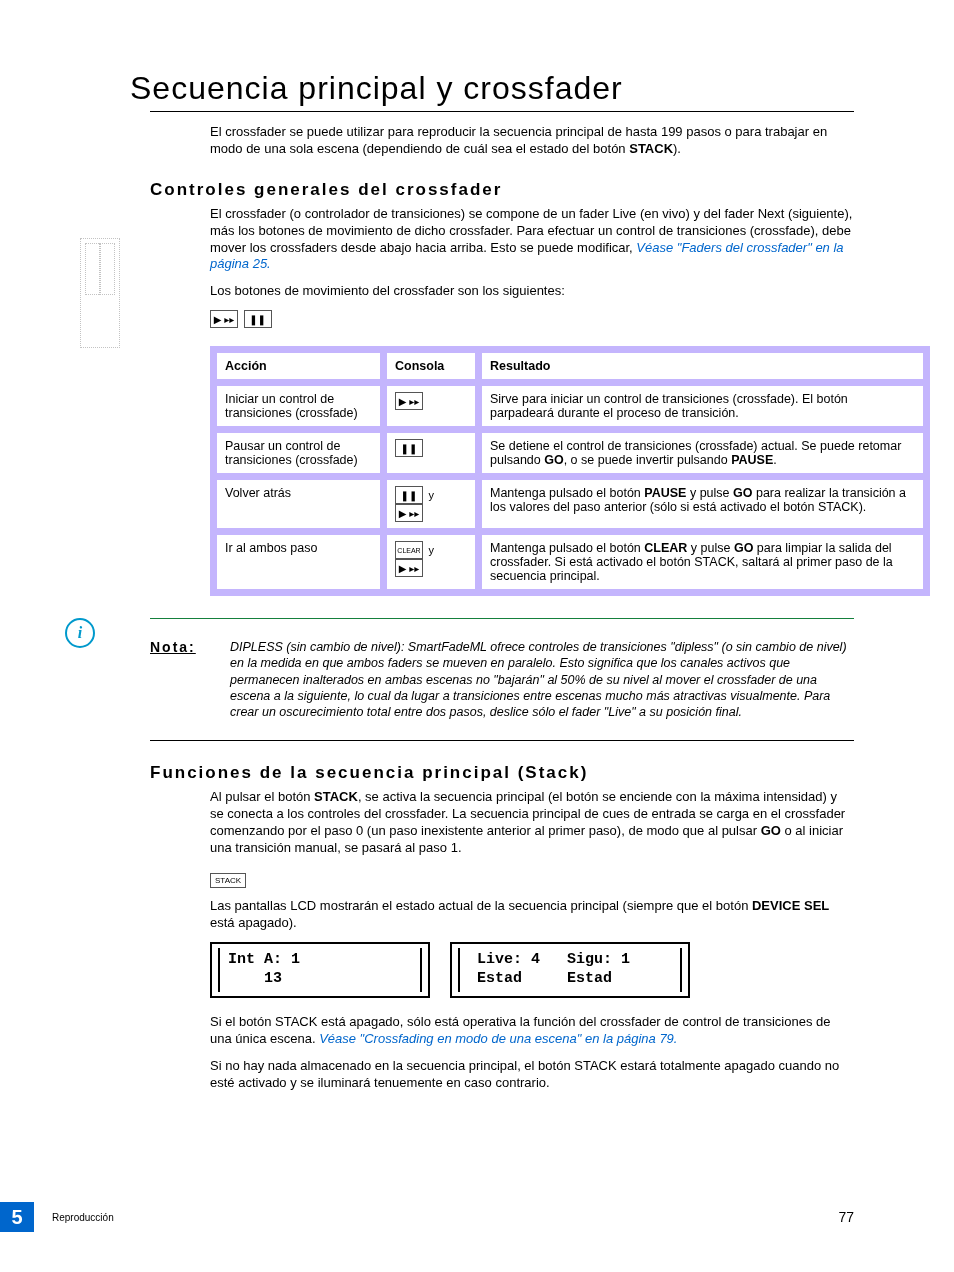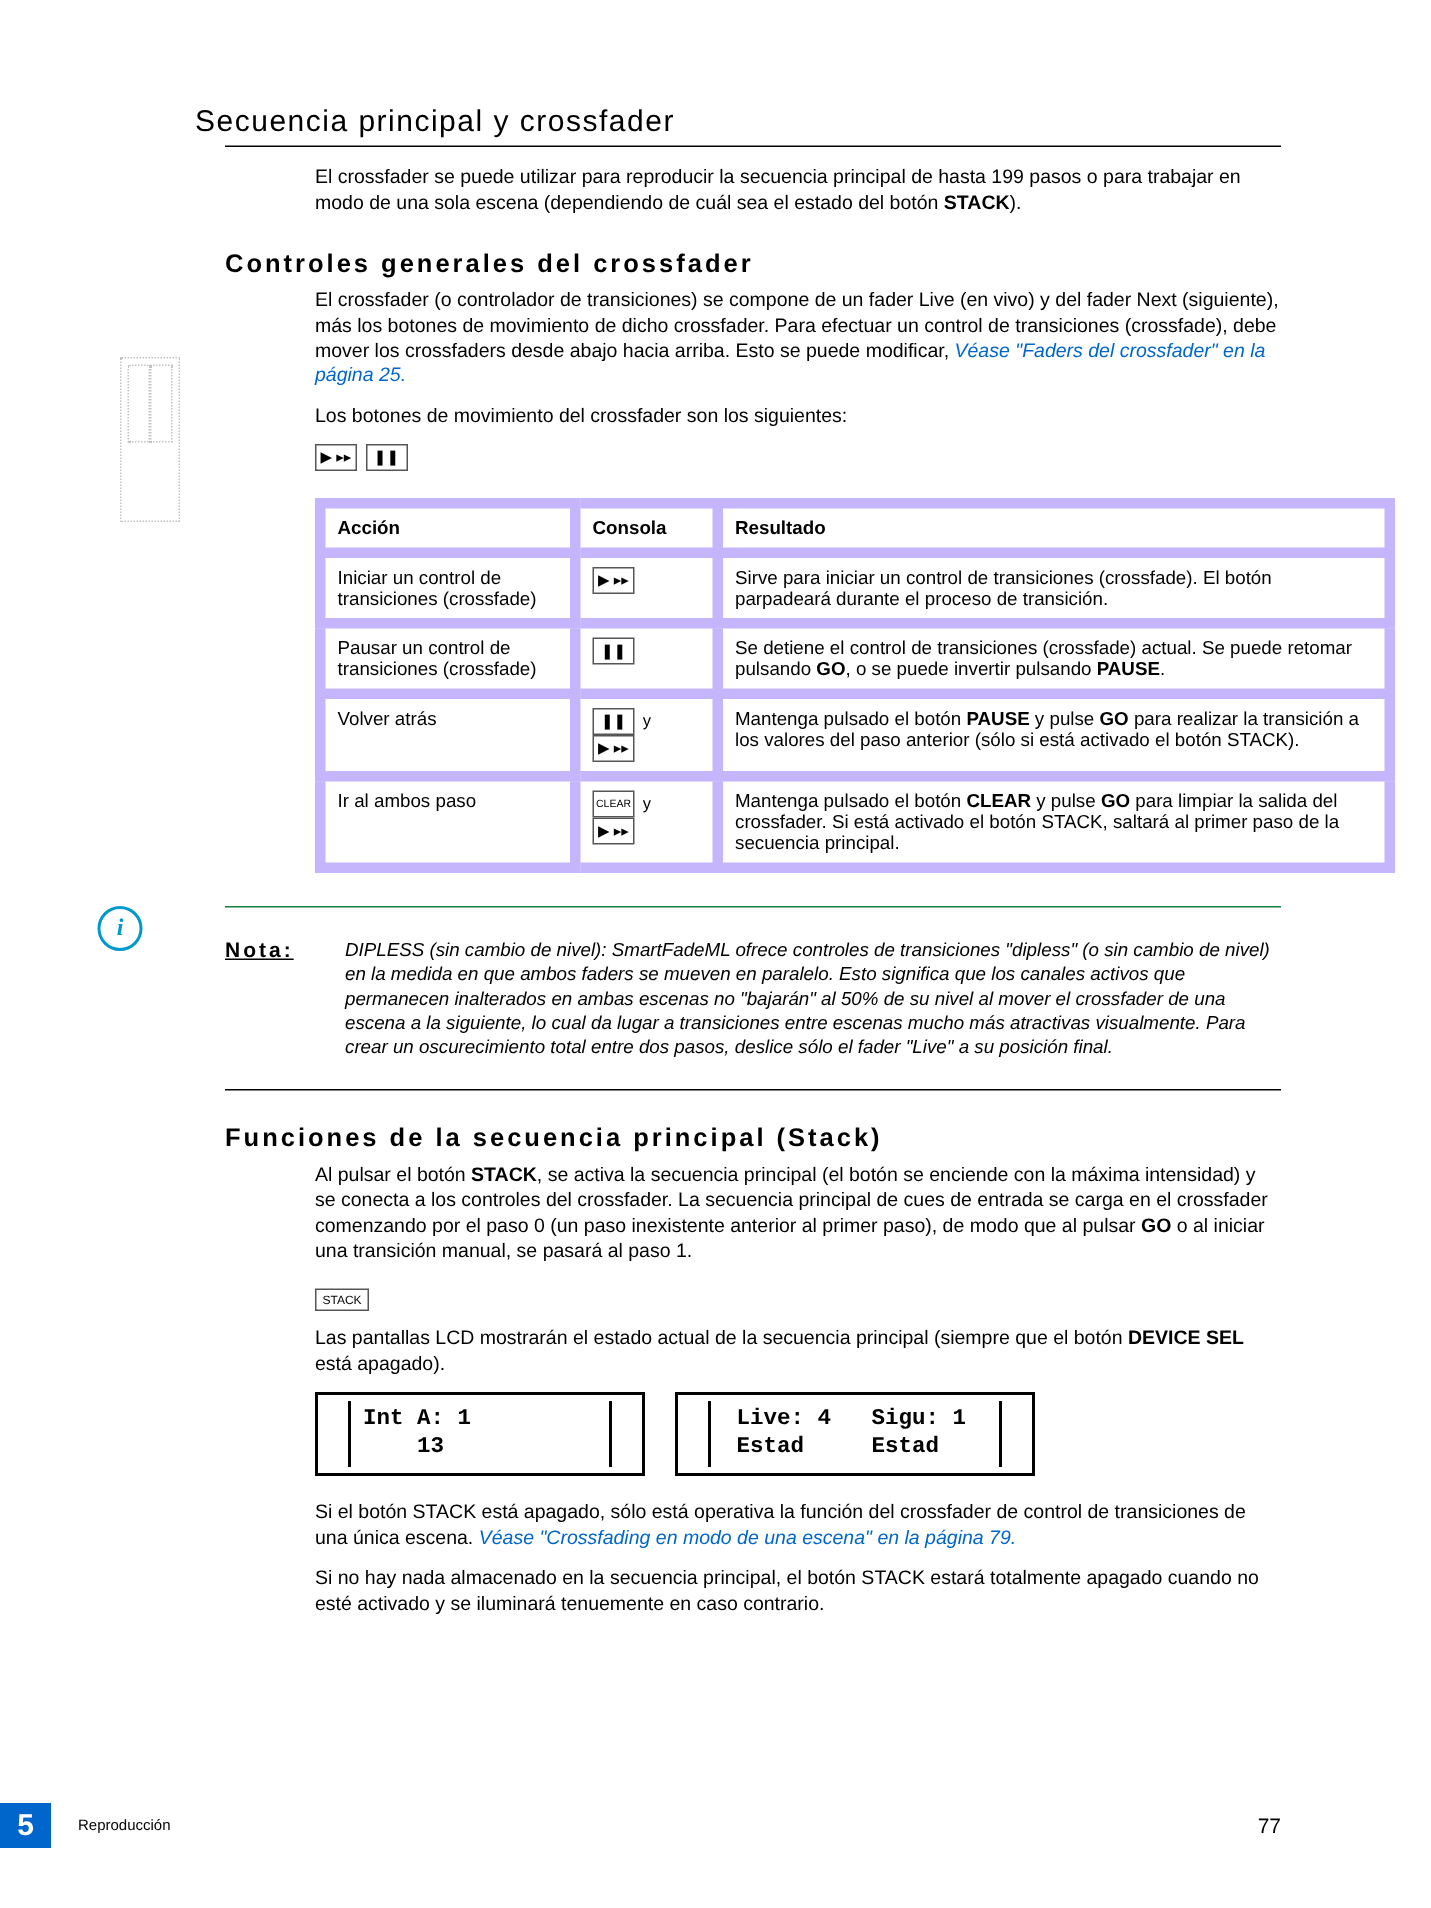--- a/index.html
+++ b/index.html
@@ -7,21 +7,21 @@
     width: 954px;
     height: 1272px;
     background: #fff;
     font-family: Arial, Helvetica, sans-serif;
     font-size: 13px;
     color: #000;
     position: relative;
     padding: 70px 100px 60px 80px;
   }
   .main-title {
-    font-size: 20px;
+    font-size: 32px;
     font-weight: 300;
     letter-spacing: 1px;
     margin-left: 50px;
     margin-bottom: 4px;
   }
   .title-rule {
     border: none;
     border-top: 1px solid #000;
     margin-left: 70px;
     margin-bottom: 12px;
@@ -138,21 +138,21 @@
   .lcds {
     display: flex;
     gap: 20px;
     margin-left: 130px;
     margin-bottom: 16px;
   }
   .lcd {
     width: 220px;
     height: 56px;
     border: 2px solid #000;
-    padding: 4px 20px;
+    padding: 4px 6px;
     position: relative;
   }
   .lcd-inner {
     border-left: 2px solid #000;
     border-right: 2px solid #000;
     height: 100%;
     padding: 2px 8px;
     font-family: "Courier New", monospace;
     font-size: 15px;
     font-weight: bold;

